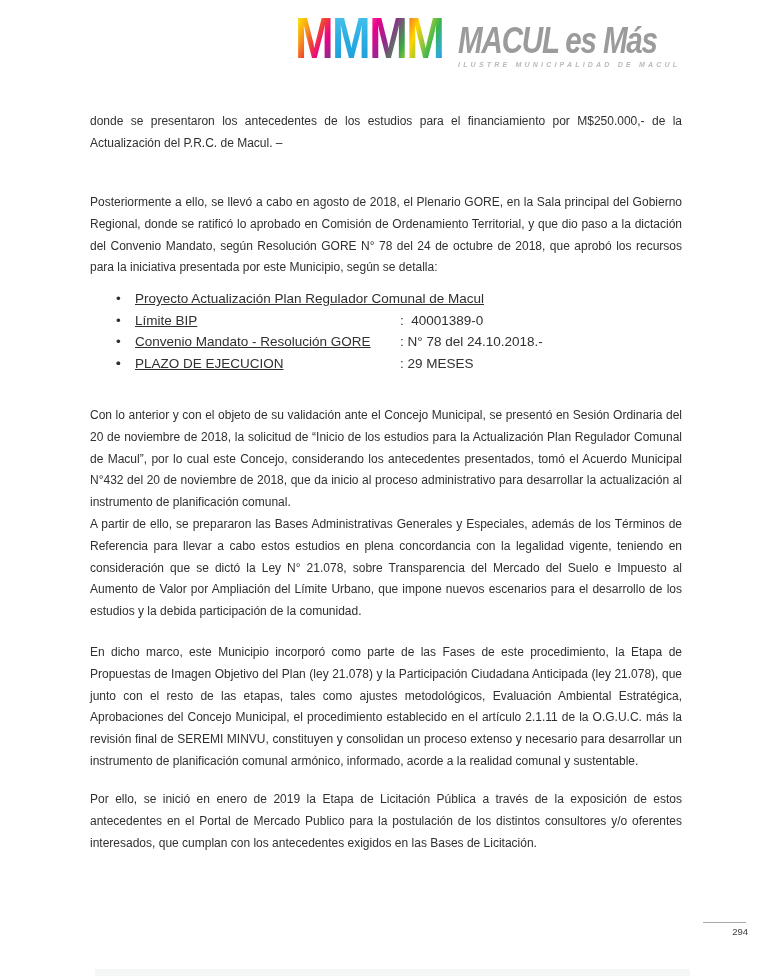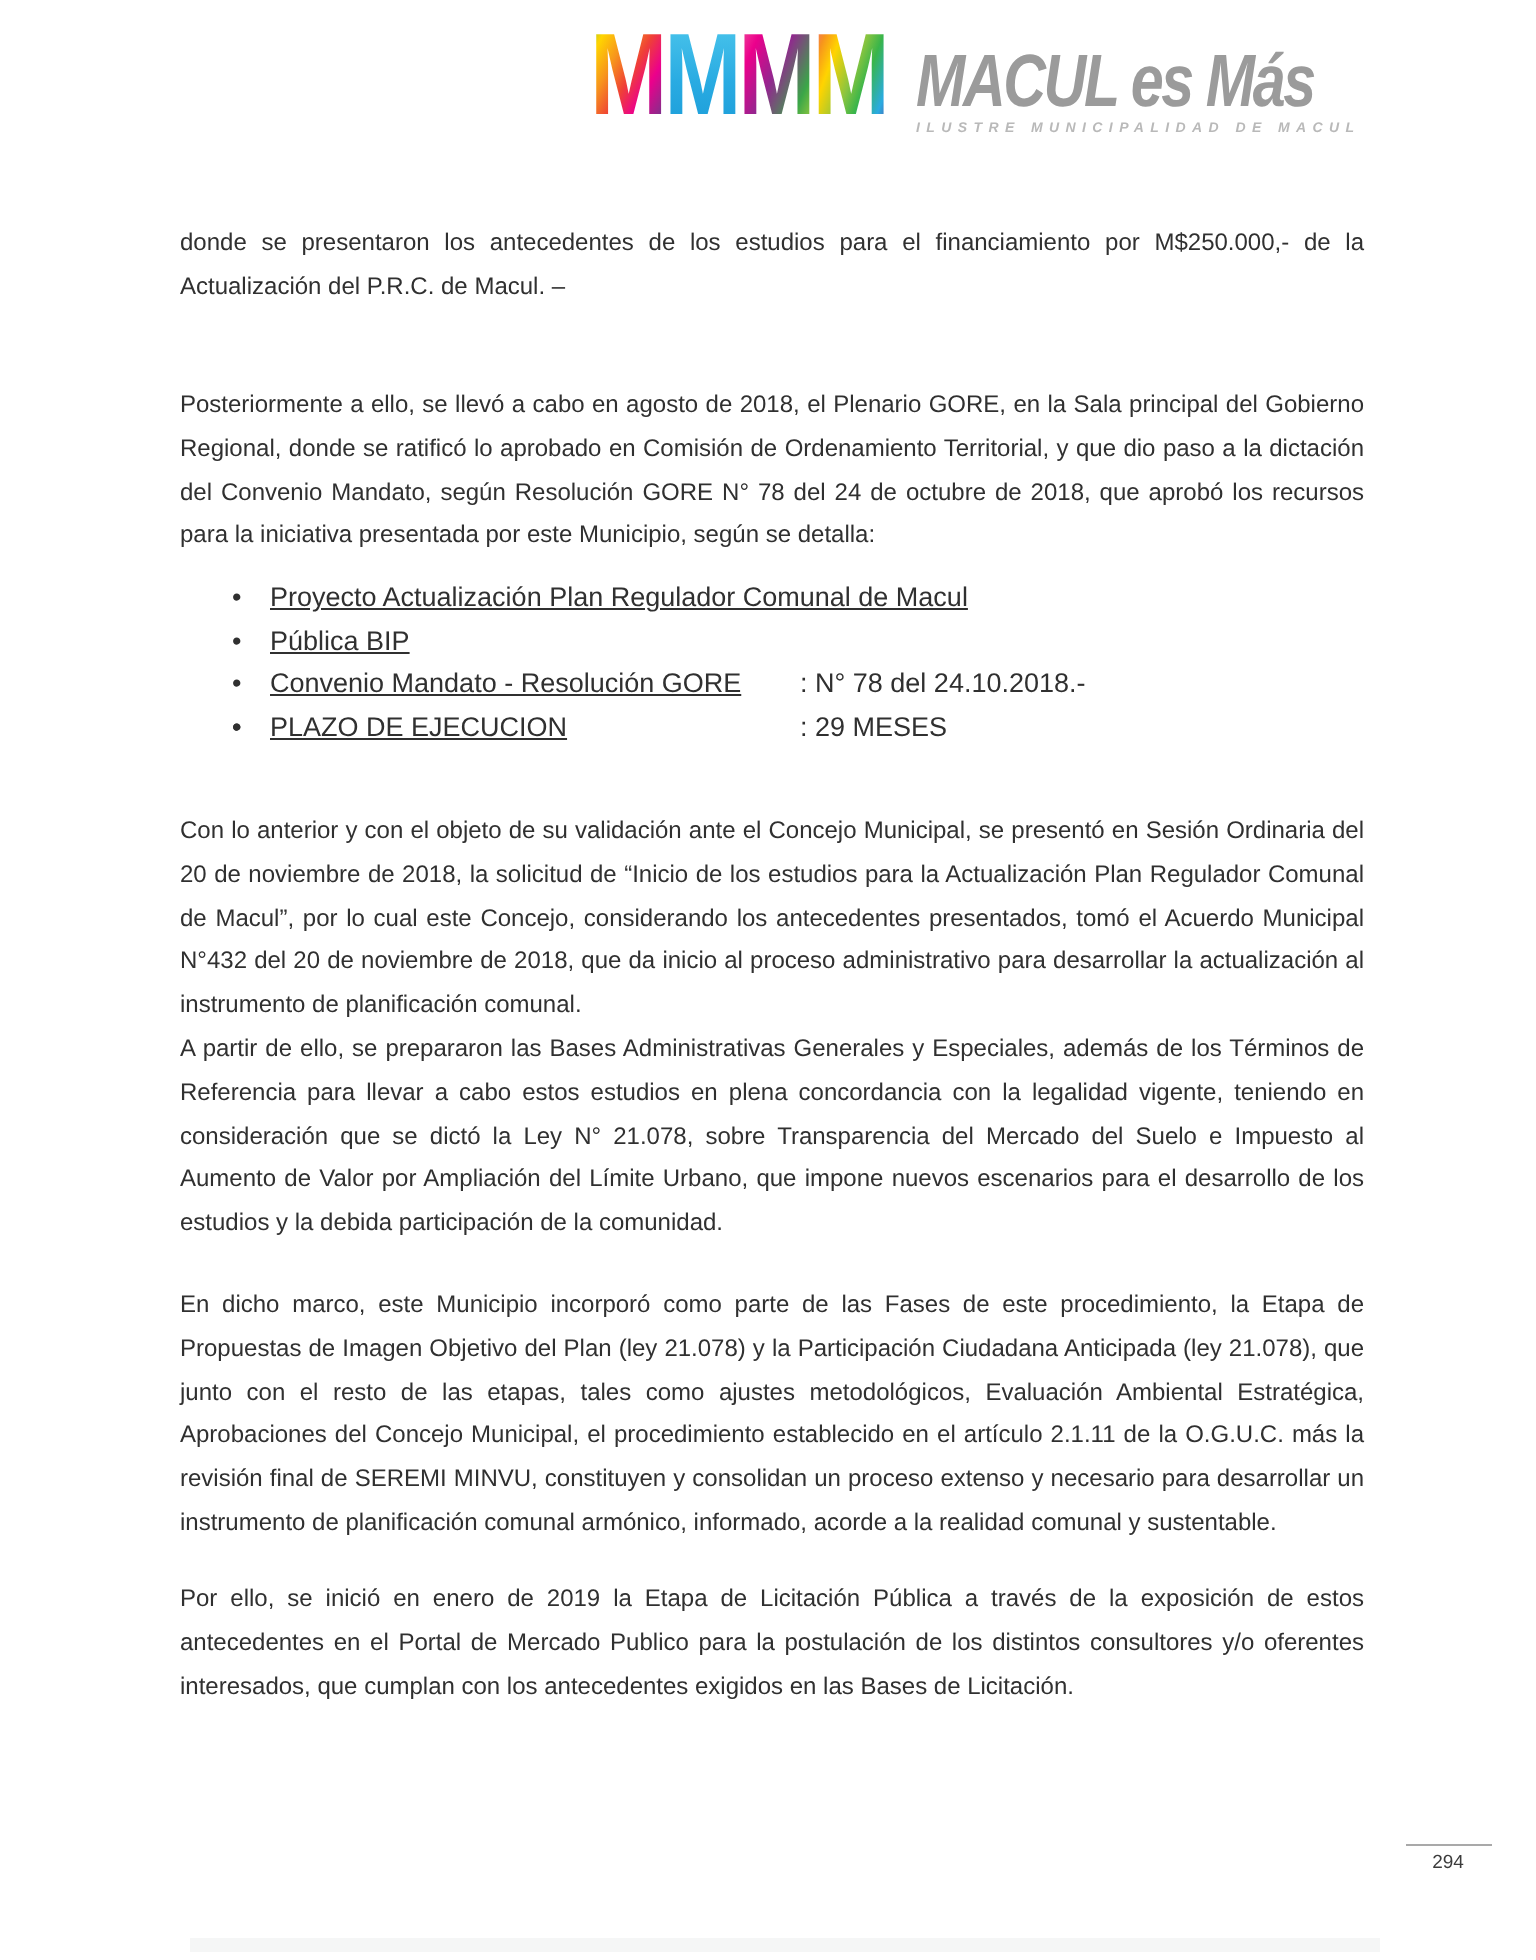--- a/index.html
+++ b/index.html
@@ -126,21 +126,21 @@
     top: 922px;
     width: 43px;
     height: 0;
     border-top: 1.5px solid #a9a9a9;
   }
   .page-num {
     position: absolute;
     left: 700px;
     top: 926px;
     width: 48px;
-    text-align: center;
+    text-align: right;
     font-size: 9.5px;
     color: #3c3c3c;
   }
   .bottom-strip {
     position: absolute;
     left: 95px;
     top: 969px;
     width: 595px;
     height: 7px;
     background: #f5f6f6;
@@ -167,21 +167,22 @@
   <p class="para" id="p1">donde se presentaron los antecedentes de los estudios para el financiamiento por M$250.000,- de la Actualización del P.R.C. de Macul. –</p>
   <p class="para" id="p2">Posteriormente a ello, se llevó a cabo en agosto de 2018, el Plenario GORE, en la Sala principal del Gobierno Regional, donde se ratificó lo aprobado en Comisión de Ordenamiento Territorial, y que dio paso a la dictación del Convenio Mandato, según Resolución GORE N° 78 del 24 de octubre de 2018, que aprobó los recursos para la iniciativa presentada por este Municipio, según se detalla:</p>
 
   <ul class="bullets">
     <li class="bullet-row">
       <span class="bullet-dot">•</span>
       <span class="b-label" style="width:auto">Proyecto Actualización Plan Regulador Comunal de Macul</span>
     </li>
     <li class="bullet-row">
       <span class="bullet-dot">•</span>
-      <span class="b-label">Pública BIP</span>
+      <span class="b-label">Límite BIP</span>
+      <span class="b-value">:  40001389-0</span>
     </li>
     <li class="bullet-row">
       <span class="bullet-dot">•</span>
       <span class="b-label">Convenio Mandato - Resolución GORE</span>
       <span class="b-value">: N° 78 del 24.10.2018.-</span>
     </li>
     <li class="bullet-row">
       <span class="bullet-dot">•</span>
     </li>
     <li class="bullet-row">

